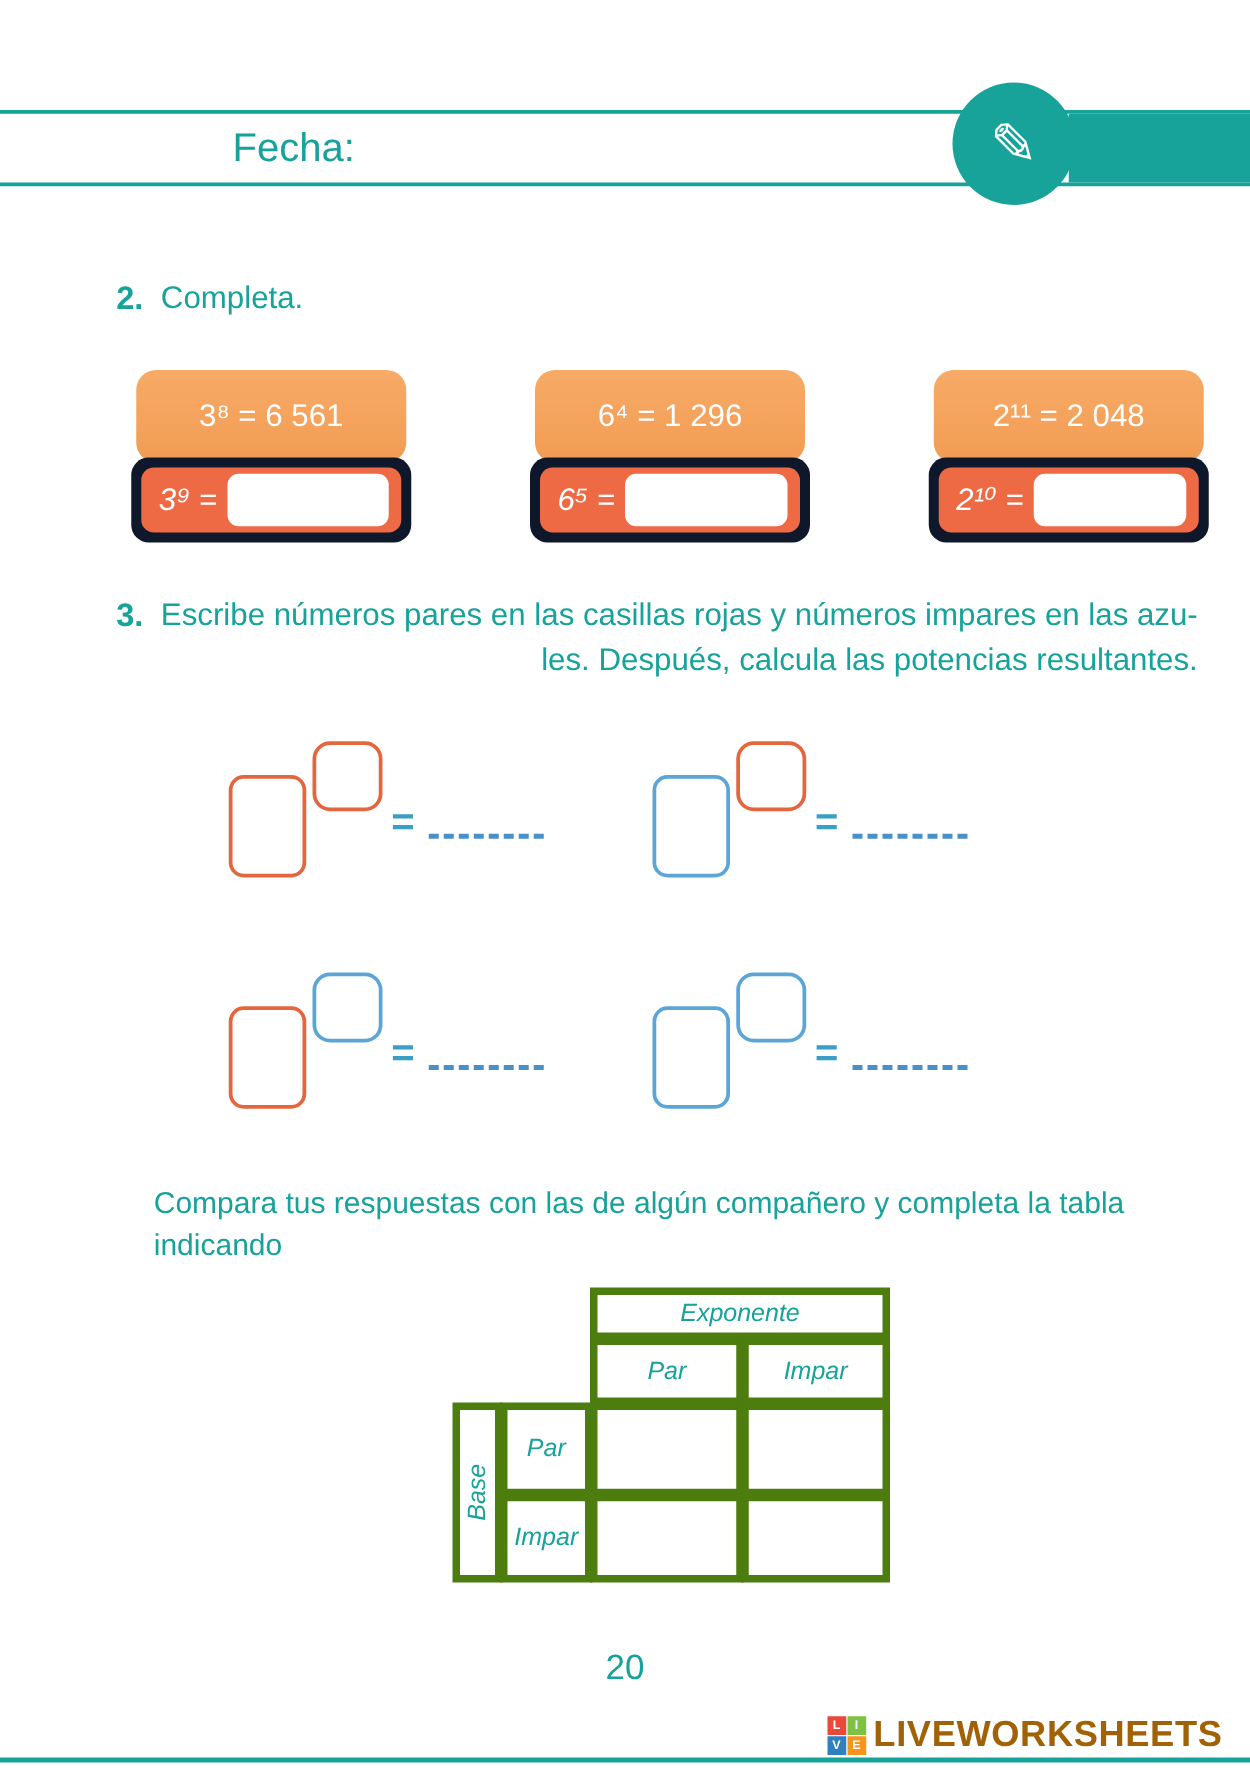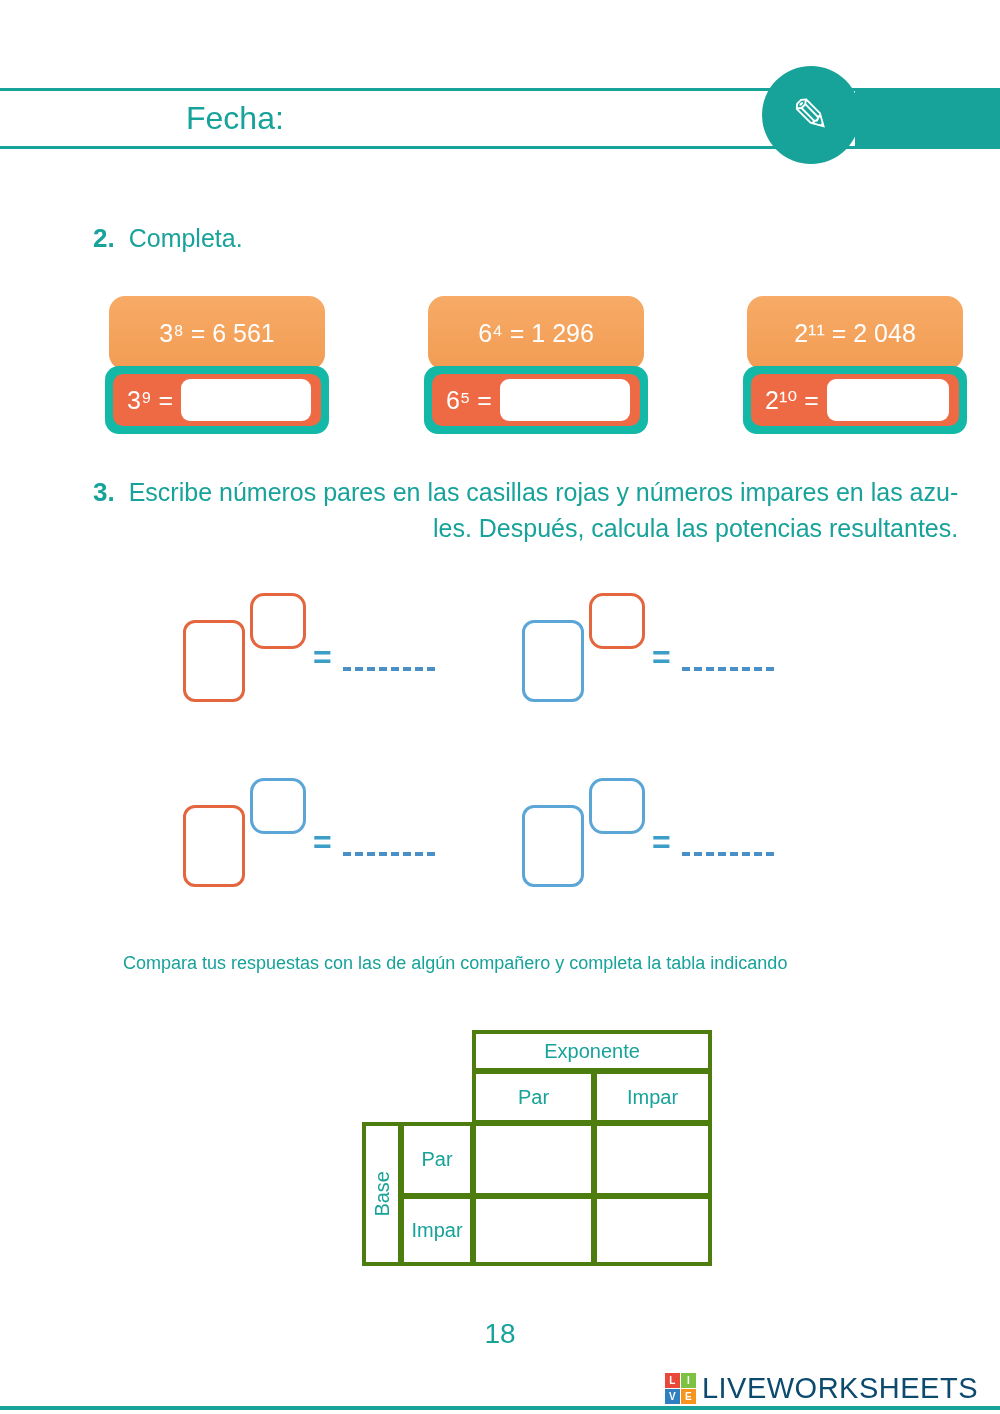--- a/index.html
+++ b/index.html
@@ -31,22 +31,22 @@
   .cards { position:absolute; left:105px; top:296px; display:flex; gap:95px; }
   .card { width:224px; }
   .card-top {
     height:74px; margin:0 4px;
     background:linear-gradient(#f7ab66,#f29c54);
     border-radius:16px;
     display:flex; align-items:center; justify-content:center;
     color:#ffffff; font-size:25px; position:relative; z-index:1;
   }
   .card-bottom {
-    margin-top:-4px; background:#14b8a6; border-radius:14px;
-    padding:8px; position:relative; z-index:2;
+    margin-top:-4px; background:#0f172a; border-radius:14px;
+    padding:8px; position:relative; z-index:2;font-style:italic;
   }
   .card-inner {
     background:#ee6a44; border-radius:10px; height:52px;
     display:flex; align-items:center; gap:8px; padding:0 10px 0 14px;
   }
   .prompt { color:#ffffff; font-size:25px; white-space:nowrap; }
   .answer-box { background:#ffffff; border-radius:9px; height:42px; flex:1; }
 
   
   .pair { position:absolute; width:300px; height:112px; }
@@ -57,28 +57,28 @@
   .exp-box {
     position:absolute; left:67px; top:0; width:56px; height:56px;
     border:3px solid; border-radius:14px; background:#fff;
   }
   .red  { border-color:#e4663f; }
   .blue { border-color:#5ba6d6; }
   .equals { position:absolute; left:130px; top:46px; font-size:32px; font-weight:bold; color:#3b9ec6; }
   .answer-line { position:absolute; left:160px; top:74px; width:92px; border-bottom:4px dashed #4a90c8; }
 
   .compare { position:absolute; left:123px; top:946px; width:800px;
-    color:#17a29a; font-size:18px; line-height:34px; }
+    color:#17a29a; font-size:24px; line-height:34px; }
 
   
   .ptable { position:absolute; left:362px; top:1030px; width:352px; height:238px;
     color:#17a29a; font-size:20px; }
   .tcell {
-    position:absolute; border:4px solid #4d7c0f;
-    display:flex; align-items:center; justify-content:center;
+    position:absolute; border:6px solid #4d7c0f;
+    display:flex; align-items:center; justify-content:center;font-style:italic;
   }
   .t-exponente { left:110px; top:0;    width:240px; height:42px; }
   .t-col-par   { left:110px; top:40px; width:123px; height:54px; }
   .t-col-impar { left:231px; top:40px; width:119px; height:54px; }
   .t-base      { left:0;     top:92px; width:40px;  height:144px; }
   .t-row-par   { left:38px;  top:92px; width:74px;  height:75px; }
   .t-row-impar { left:38px;  top:165px;width:74px;  height:71px; }
   .t-c11 { left:110px; top:92px;  width:123px; height:75px; }
   .t-c12 { left:231px; top:92px;  width:119px; height:75px; }
   .t-c21 { left:110px; top:165px; width:123px; height:71px; }
@@ -88,21 +88,21 @@
   
   .page-number { position:absolute; left:0; top:1318px; width:100%;
     text-align:center; font-size:28px; color:#17a29a; }
   .logo { position:absolute; right:22px; top:1372px; display:flex; align-items:center; gap:6px; }
   .logo-grid { width:31px; height:31px; display:grid;
     grid-template-columns:15px 15px; grid-template-rows:15px 15px; gap:1px; }
   .lg { color:#ffffff; font-size:10px; font-weight:bold;
     display:flex; align-items:center; justify-content:center; }
   .lg-l { background:#e8493a; } .lg-i { background:#7dc242; }
   .lg-v { background:#2f7fc1; } .lg-e { background:#f7941e; }
-  .brand { color:#0c4a6e; font-size:29px; font-weight:normal; letter-spacing:0.5px; }
+  .brand { color:#a16207; font-size:29px; font-weight:bold; letter-spacing:0.5px; }
   .bottom-line { position:absolute; left:0; top:1406px; width:100%; height:4px; background:#17a29a; }
 </style>
 </head>
 <body>
 
 <div>
   <div class="hline" style="top:88px;"></div>
   <div class="hline" style="top:146px;"></div>
   <div class="hbar"></div>
   <div class="pencil-circle">
@@ -200,21 +200,21 @@
     <span class="vertical-label">Base</span>
   </div>
   <div class="tcell t-row-par">Par</div>
   <div class="tcell t-row-impar">Impar</div>
   <div class="tcell t-c11"></div>
   <div class="tcell t-c12"></div>
   <div class="tcell t-c21"></div>
   <div class="tcell t-c22"></div>
 </div>
 
-<div class="page-number">18</div>
+<div class="page-number">20</div>
 
 <div class="logo">
   <div class="logo-grid">
     <span class="lg lg-l">L</span>
     <span class="lg lg-i">I</span>
     <span class="lg lg-v">V</span>
     <span class="lg lg-e">E</span>
   </div>
   <span class="brand">LIVEWORKSHEETS</span>
 </div>

